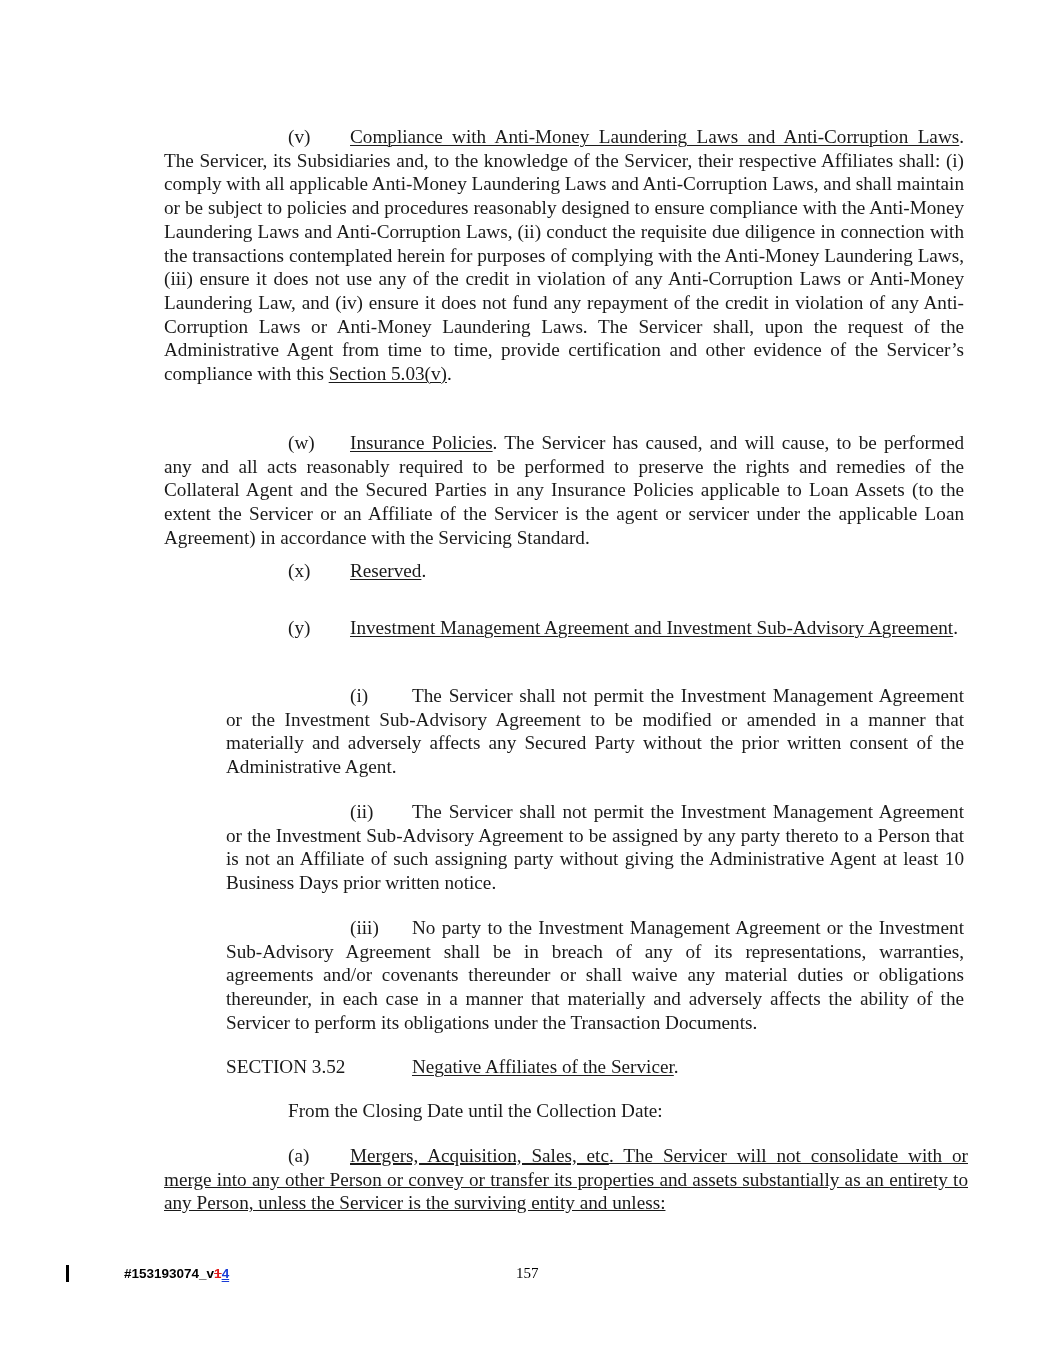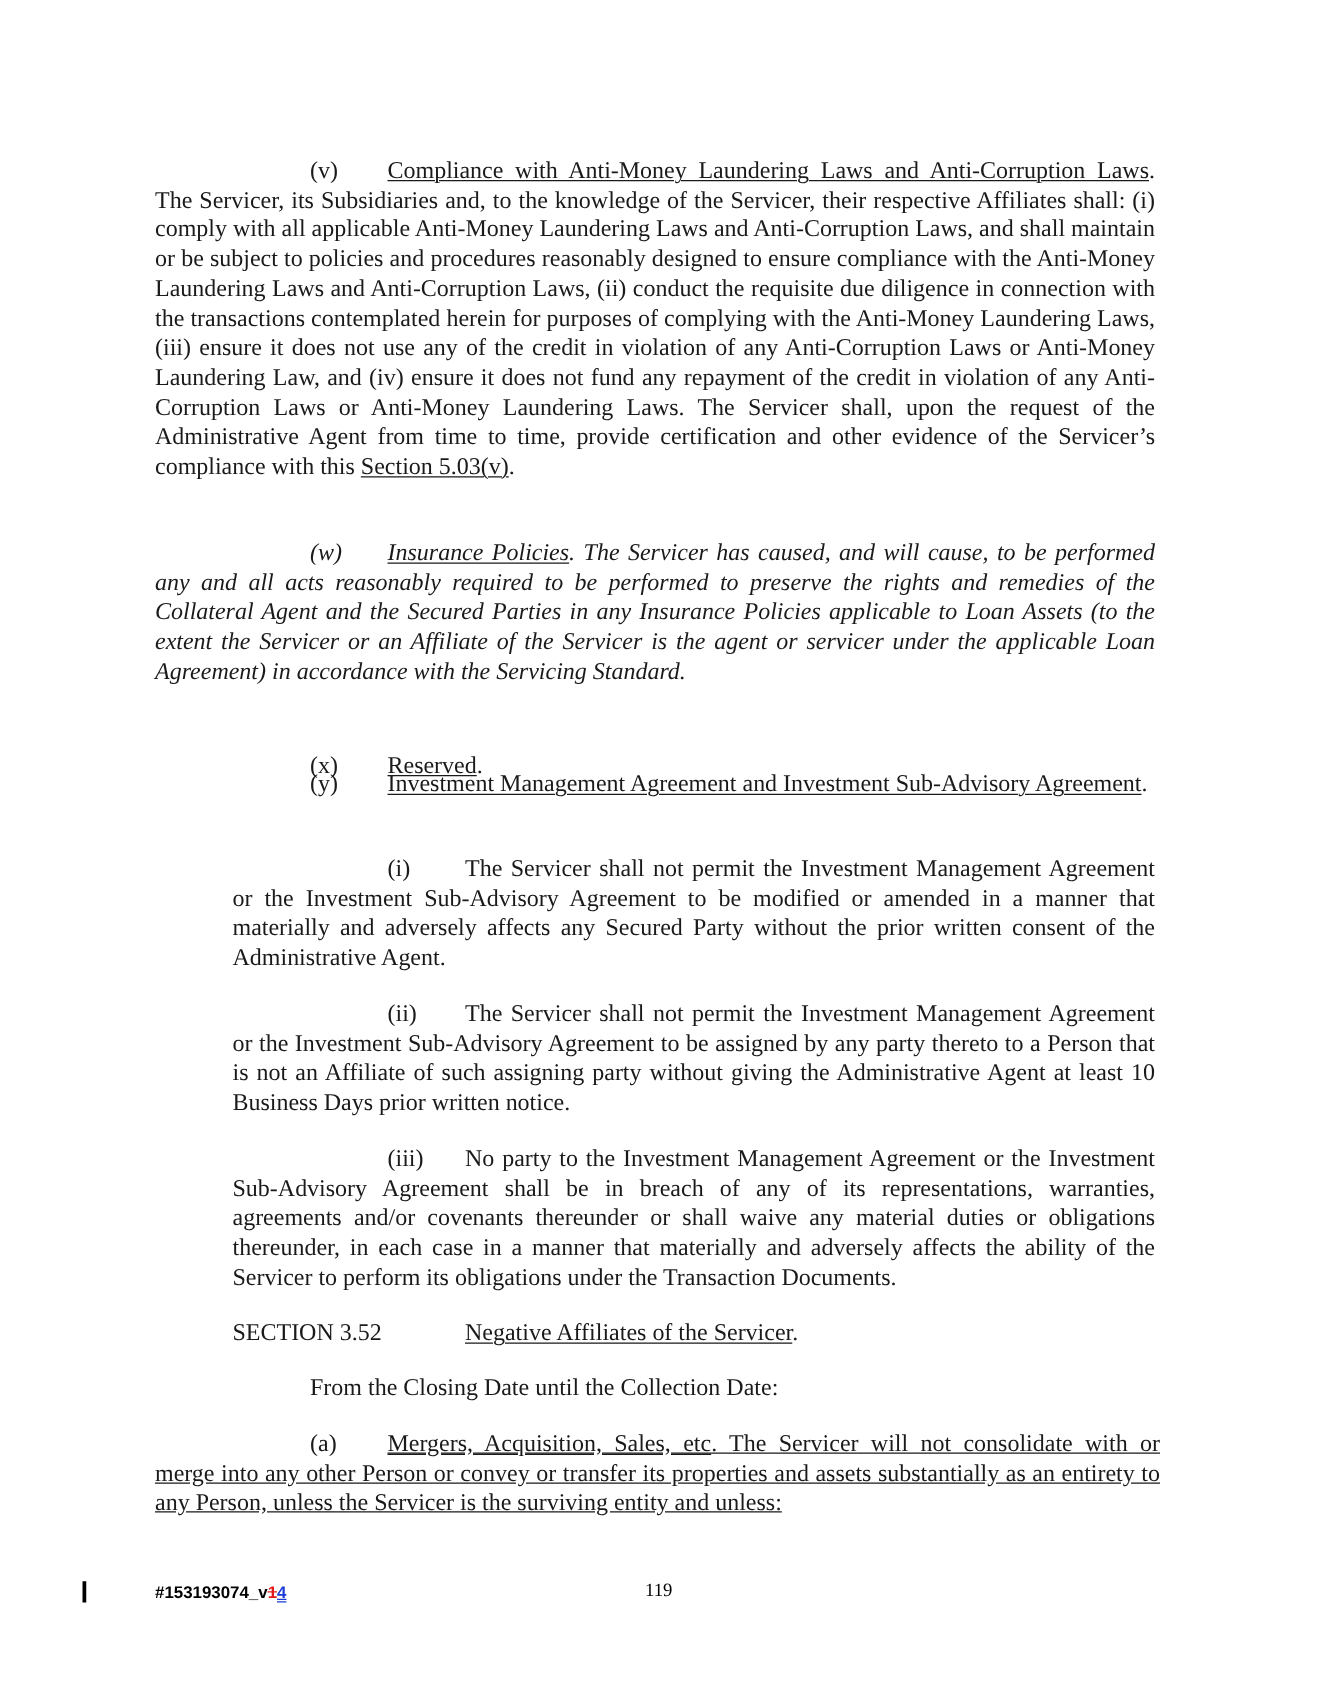--- a/index.html
+++ b/index.html
@@ -1,42 +1,42 @@
 <!DOCTYPE html>
 <html><head>
 <meta charset="utf-8">
 <style>
   html, body { margin: 0; padding: 0; background: #ffffff; }
   body { width: 1055px; height: 1365px; position: relative; overflow: hidden;
          font-family: "Liberation Serif", "DejaVu Serif", serif; color: #1a1a1a; }
-  .p { position: absolute; font-size: 19.2px; line-height: 23.7px; text-align: justify; }
+  .p { position: absolute; font-size: 19.2px; line-height: 23.7px; text-align: justify; margin-left: 40px; }
   .full { left: 124px; width: 800px; }
   .sub { left: 186px; width: 738px; }
   .u { text-decoration: underline; text-underline-offset: 2px; text-decoration-thickness: 1px; }
   .lbl { display: inline-block; }
   .lbl-a { margin-left: 124px; width: 62px; }
   .lbl-b { margin-left: 124px; width: 62px; }
   .footer-bar { position: absolute; left: 66px; top: 1265px; width: 3px; height: 17px; background: #000; }
   .footer-id { position: absolute; left: 124px; top: 1266px; font-family: "Liberation Sans", sans-serif; font-size: 13.5px; color: #000; font-weight: bold; }
   .del { color: #e11b1b; text-decoration: line-through; }
   .ins { color: #1a3bd6; text-decoration: underline double; }
   .page-num { position: absolute; left: 516px; top: 1265px; font-size: 15px; color: #000; }
 </style>
 </head>
 <body>
 
 <div class="p full" style="top:125px;">
   <span class="lbl lbl-a">(v)</span><span class="u">Compliance with Anti-Money Laundering Laws and Anti-Corruption Laws</span><span>.  The Servicer, its Subsidiaries and, to the knowledge of the Servicer, their respective Affiliates shall: (i) comply with all applicable Anti-Money Laundering Laws and Anti-Corruption Laws, and shall maintain or be subject to policies and procedures reasonably designed to ensure compliance with the Anti-Money Laundering Laws and Anti-Corruption Laws, (ii) conduct the requisite due diligence in connection with the transactions contemplated herein for purposes of complying with the Anti-Money Laundering Laws, (iii) ensure it does not use any of the credit in violation of any Anti-Corruption Laws or Anti-Money Laundering Law, and (iv) ensure it does not fund any repayment of the credit in violation of any Anti-Corruption Laws or Anti-Money Laundering Laws.  The Servicer shall, upon the request of the Administrative Agent from time to time, provide certification and other evidence of the Servicer’s compliance with this </span><span class="u">Section 5.03(v)</span><span>.</span>
 </div>
 
-<div class="p full" style="top:431px;font-style:italic;">
+<div class="p full" style="top:431px;">
   <span class="lbl lbl-a">(w)</span><span class="u">Insurance Policies</span><span>.  The Servicer has caused, and will cause, to be performed any and all acts reasonably required to be performed to preserve the rights and remedies of the Collateral Agent and the Secured Parties in any Insurance Policies applicable to Loan Assets (to the extent the Servicer or an Affiliate of the Servicer is the agent or servicer under the applicable Loan Agreement) in accordance with the Servicing Standard.</span>
 </div>
 
-<div class="p full" style="top:601px;">
+<div class="p full" style="top:559px;">
   <span class="lbl lbl-a">(x)</span><span class="u">Reserved</span><span>.</span>
 </div>
 
 <div class="p full" style="top:616px;">
   <span class="lbl lbl-a">(y)</span><span class="u">Investment Management Agreement and Investment Sub-Advisory Agreement</span><span>.</span>
 </div>
 
 <div class="p sub" style="top:684px;">
   <span class="lbl lbl-b">(i)</span><span>The Servicer shall not permit the Investment Management Agreement or the Investment Sub-Advisory Agreement to be modified or amended in a manner that materially and adversely affects any Secured Party without the prior written consent of the Administrative Agent.</span>
 </div>
@@ -54,13 +54,13 @@
 </div>
 
 <div class="p" style="top:1099px; left:248px; width:680px;">From the Closing Date until the Collection Date:</div>
 
 <div class="p" style="top:1144px; left:124px; width:804px;text-decoration:underline;">
   <span class="lbl lbl-a">(a)</span><span class="u">Mergers, Acquisition, Sales, etc</span><span>.  The Servicer will not consolidate with or merge into any other Person or convey or transfer its properties and assets substantially as an entirety to any Person, unless the Servicer is the surviving entity and unless:</span>
 </div>
 
 <div class="footer-bar"></div>
 <div class="footer-id"><span>#153193074_v</span><span class="del">1</span><span class="ins">4</span></div>
-<div class="page-num">119</div>
+<div class="page-num">157</div>
 
 </body></html>

